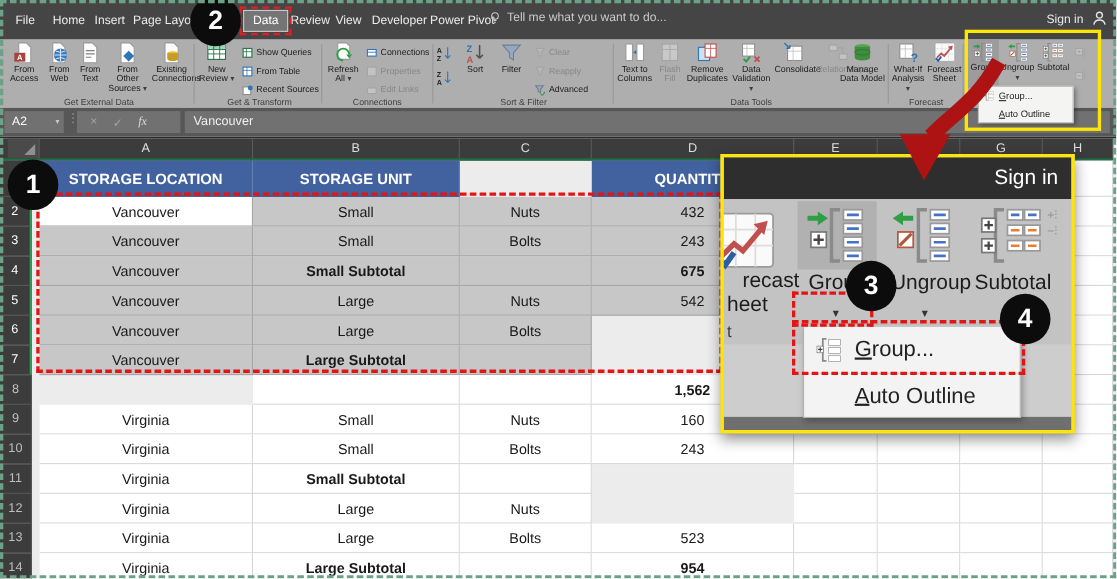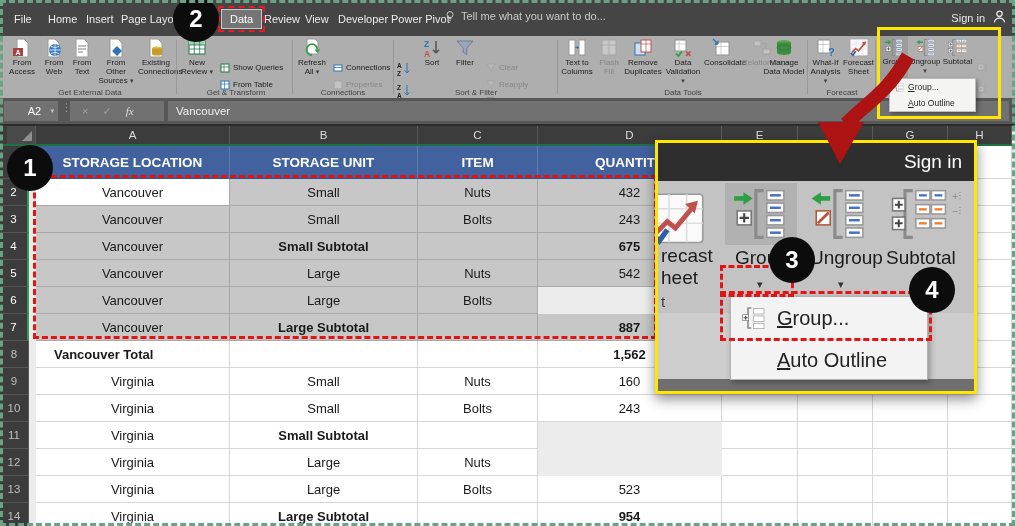--- a/index.html
+++ b/index.html
@@ -18,37 +18,37 @@
   .signin-top { position:absolute; right:30px; top:12px; color:#e9e9e9; font-size:11px; }
   .person { position:absolute; right:8px; top:9px; width:15px; height:15px; }
 
   
   .ribbon { position:absolute; left:0; top:36px; width:1015px; height:62px; background:#aeaeae; }
   .rgroup { position:absolute; top:0; height:62px; }
   .rg-label { position:absolute; bottom:1px; left:0; right:0; text-align:center; font-size:8px; color:#3e3e3e; white-space:nowrap; }
   .rsep { position:absolute; top:4px; bottom:4px; width:1px; background:#979797; }
   .bb { position:absolute; top:2px; text-align:center; font-size:8px; line-height:1.12; color:#1c1c1c; }
   .bb .ic { display:block; margin:0 auto 1px auto; }
-  .sb { position:absolute; display:flex; align-items:center; gap:3px; font-size:8px; color:#1c1c1c; white-space:nowrap; height:13px;margin-top:20px; }
+  .sb { position:absolute; display:flex; align-items:center; gap:3px; font-size:8px; color:#1c1c1c; white-space:nowrap; height:13px; }
   .dis { color:#878787; }
   .dis svg { opacity:.45; filter:grayscale(1); }
   .caret { font-size:7px; color:#3c3c3c; }
 
   
   .ybox { position:absolute; border:3px solid #ffe600; pointer-events:none; z-index:34; }
 
   
   .rmenu { position:absolute; left:889px; top:114px; width:87px; background:#f4f4f3; border:1px solid #bdbdbd;
            box-shadow:2px 2px 4px rgba(0,0,0,.35); z-index:33; }
   .rmenu-item { display:flex; align-items:center; gap:4px; height:16px; padding-left:4px; font-size:8.5px; color:#262626; }
 
   
   .fbar { position:absolute; left:0; top:98px; width:1015px; height:26px; background:#575757; }
   .namebox { position:absolute; left:4px; top:3px; width:54px; height:20px; background:#717171; color:#fff;
-             font-size:11px; display:flex; align-items:center; padding-left:7px;justify-content:center; }
+             font-size:11px; display:flex; align-items:center; padding-left:7px; }
   .namebox .nb-caret { position:absolute; right:4px; color:#c9c9c9; font-size:7px; }
   .fdots { position:absolute; left:61px; top:3px; color:#9a9a9a; font-size:11px; }
   .fxbox { position:absolute; left:70px; top:3px; width:94px; height:20px; background:#717171; display:flex;
            align-items:center; gap:14px; padding-left:12px; color:#a2a2a2; font-size:11px; }
   .fxbox .fx { color:#dcdcdc; font-style:italic; font-family:"Liberation Serif", serif; }
   .ffield { position:absolute; left:168px; top:3px; right:6px; height:20px; background:#717171; color:#f0f0f0;
             font-size:11.5px; display:flex; align-items:center; padding-left:8px; }
 
   
   .sheet { position:absolute; left:0; top:124px; width:1015px; height:402px; background:#ececec; border-top:2px solid #2c2c2c; }
@@ -493,21 +493,20 @@
         <div class="ch" style="left: 418px; width: 120px;">C</div>
         <div class="ch" style="left: 538px; width: 184px;">D</div>
         <div class="ch" style="left: 722px; width: 76px;">E</div>
         <div class="ch" style="left: 798px; width: 75px;">F</div>
         <div class="ch" style="left: 873px; width: 75px;">G</div>
         <div class="ch" style="left: 948px; width: 64px;">H</div>
       </div>
       <div class="rh" style="left: 0px; top: 20px; width: 29px; height: 33px;">1</div>
       <div class="c blue" style="left: 36px; top: 20px; width: 194px; height: 33px;">STORAGE LOCATION</div>
       <div class="c blue" style="left: 230px; top: 20px; width: 188px; height: 33px;">STORAGE UNIT</div>
-      <div class="c blue" style="left: 418px; top: 20px; width: 120px; height: 33px;">ITEM</div>
       <div class="c blue" style="left: 538px; top: 20px; width: 184px; height: 33px;">QUANTITY</div>
       <div class="c" style="left: 722px; top: 20px; width: 76px; height: 33px;"></div>
       <div class="c" style="left: 798px; top: 20px; width: 75px; height: 33px;"></div>
       <div class="c" style="left: 873px; top: 20px; width: 75px; height: 33px;"></div>
       <div class="c" style="left: 948px; top: 20px; width: 64px; height: 33px;"></div>
       <div class="rh selr" style="left: 0px; top: 53px; width: 29px; height: 27px;">2</div>
       <div class="c sel active" style="left: 36px; top: 53px; width: 194px; height: 27px;">Vancouver</div>
       <div class="c sel" style="left: 230px; top: 53px; width: 188px; height: 27px;">Small</div>
       <div class="c sel" style="left: 418px; top: 53px; width: 120px; height: 27px;">Nuts</div>
       <div class="c sel" style="left: 538px; top: 53px; width: 184px; height: 27px;">432</div>
@@ -547,27 +546,25 @@
       <div class="c sel" style="left: 230px; top: 161px; width: 188px; height: 27px;">Large</div>
       <div class="c sel" style="left: 418px; top: 161px; width: 120px; height: 27px;">Bolts</div>
       <div class="c" style="left: 722px; top: 161px; width: 76px; height: 27px;"></div>
       <div class="c" style="left: 798px; top: 161px; width: 75px; height: 27px;"></div>
       <div class="c" style="left: 873px; top: 161px; width: 75px; height: 27px;"></div>
       <div class="c" style="left: 948px; top: 161px; width: 64px; height: 27px;"></div>
       <div class="rh selr" style="left: 0px; top: 188px; width: 29px; height: 27px;">7</div>
       <div class="c sel" style="left: 36px; top: 188px; width: 194px; height: 27px;">Vancouver</div>
       <div class="c sel b" style="left: 230px; top: 188px; width: 188px; height: 27px;">Large Subtotal</div>
       <div class="c sel" style="left: 418px; top: 188px; width: 120px; height: 27px;"></div>
-      <div class="c sel b" style="left: 538px; top: 188px; width: 184px; height: 27px;">887</div>
       <div class="c" style="left: 722px; top: 188px; width: 76px; height: 27px;"></div>
       <div class="c" style="left: 798px; top: 188px; width: 75px; height: 27px;"></div>
       <div class="c" style="left: 873px; top: 188px; width: 75px; height: 27px;"></div>
       <div class="c" style="left: 948px; top: 188px; width: 64px; height: 27px;"></div>
       <div class="rh" style="left: 0px; top: 215px; width: 29px; height: 27px;">8</div>
-      <div class="c b l" style="left: 36px; top: 215px; width: 194px; height: 27px;">Vancouver Total</div>
       <div class="c" style="left: 230px; top: 215px; width: 188px; height: 27px;"></div>
       <div class="c" style="left: 418px; top: 215px; width: 120px; height: 27px;"></div>
       <div class="c b" style="left: 538px; top: 215px; width: 184px; height: 27px;">1,562</div>
       <div class="c" style="left: 722px; top: 215px; width: 76px; height: 27px;"></div>
       <div class="c" style="left: 798px; top: 215px; width: 75px; height: 27px;"></div>
       <div class="c" style="left: 873px; top: 215px; width: 75px; height: 27px;"></div>
       <div class="c" style="left: 948px; top: 215px; width: 64px; height: 27px;"></div>
       <div class="rh" style="left: 0px; top: 242px; width: 29px; height: 27px;">9</div>
       <div class="c" style="left: 36px; top: 242px; width: 194px; height: 27px;">Virginia</div>
       <div class="c" style="left: 230px; top: 242px; width: 188px; height: 27px;">Small</div>
@@ -629,21 +626,21 @@
       <span>Sign in</span>
     </div>
     <div class="p-ribbon">
       <svg style="position:absolute;left:-10px;top:10px" width="58" height="58" viewBox="0 0 36 36">
         <rect x="2" y="2" width="32" height="30" rx="2" fill="#fafafa" stroke="#9a9a9a"></rect>
         <path d="M2 11h32M2 20h32M13 2v30M24 2v30" stroke="#ddd"></path>
         <path d="M5 26l7-7 5 4 10-12" stroke="#c0504d" stroke-width="3" fill="none"></path>
         <path d="M23 8l8-2-2 8z" fill="#c0504d"></path>
         <path d="M3 27l4 4 5-7" stroke="#2e5fa3" stroke-width="3.2" fill="none"></path>
       </svg>
-      <div class="p-label" style="left:3px;top:64px">recast</div>
+      <div class="p-label" style="left:17px;top:64px">recast</div>
       <div class="p-label" style="left:3px;top:86px">heet</div>
       <div class="p-label" style="left:3px;top:112px;font-size:15px;color:#3c3c3c">t</div>
 
       <div class="p-hl"></div>
       <svg style="position:absolute;left:73px;top:5px" width="56" height="56" viewBox="0 0 36 36">
         <path d="M2 8h8" stroke="#2f9e44" stroke-width="3"></path>
           <path d="M8 4l6 4-6 4z" fill="#2f9e44"></path>
         <path d="M21 3h-5v30h5" stroke="#8a8a8a" stroke-width="2" fill="none"></path>
         <rect x="4" y="16" width="9" height="9" fill="#fff" stroke="#777"></rect>
           <path d="M8.5 17.5v6M5.5 20.5h6" stroke="#444" stroke-width="1.4"></path>

